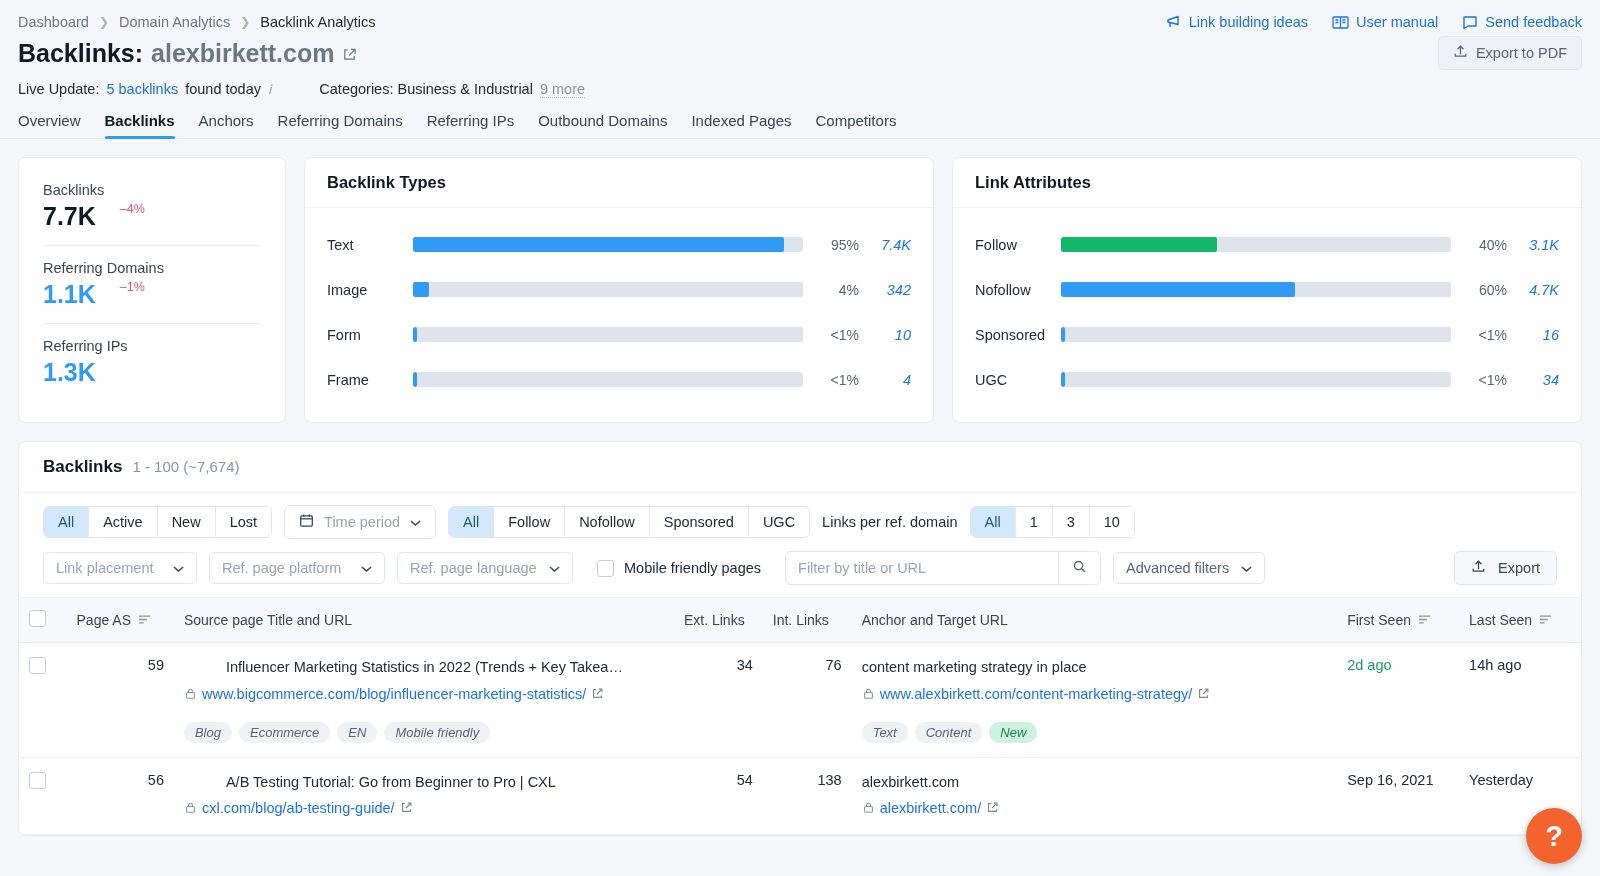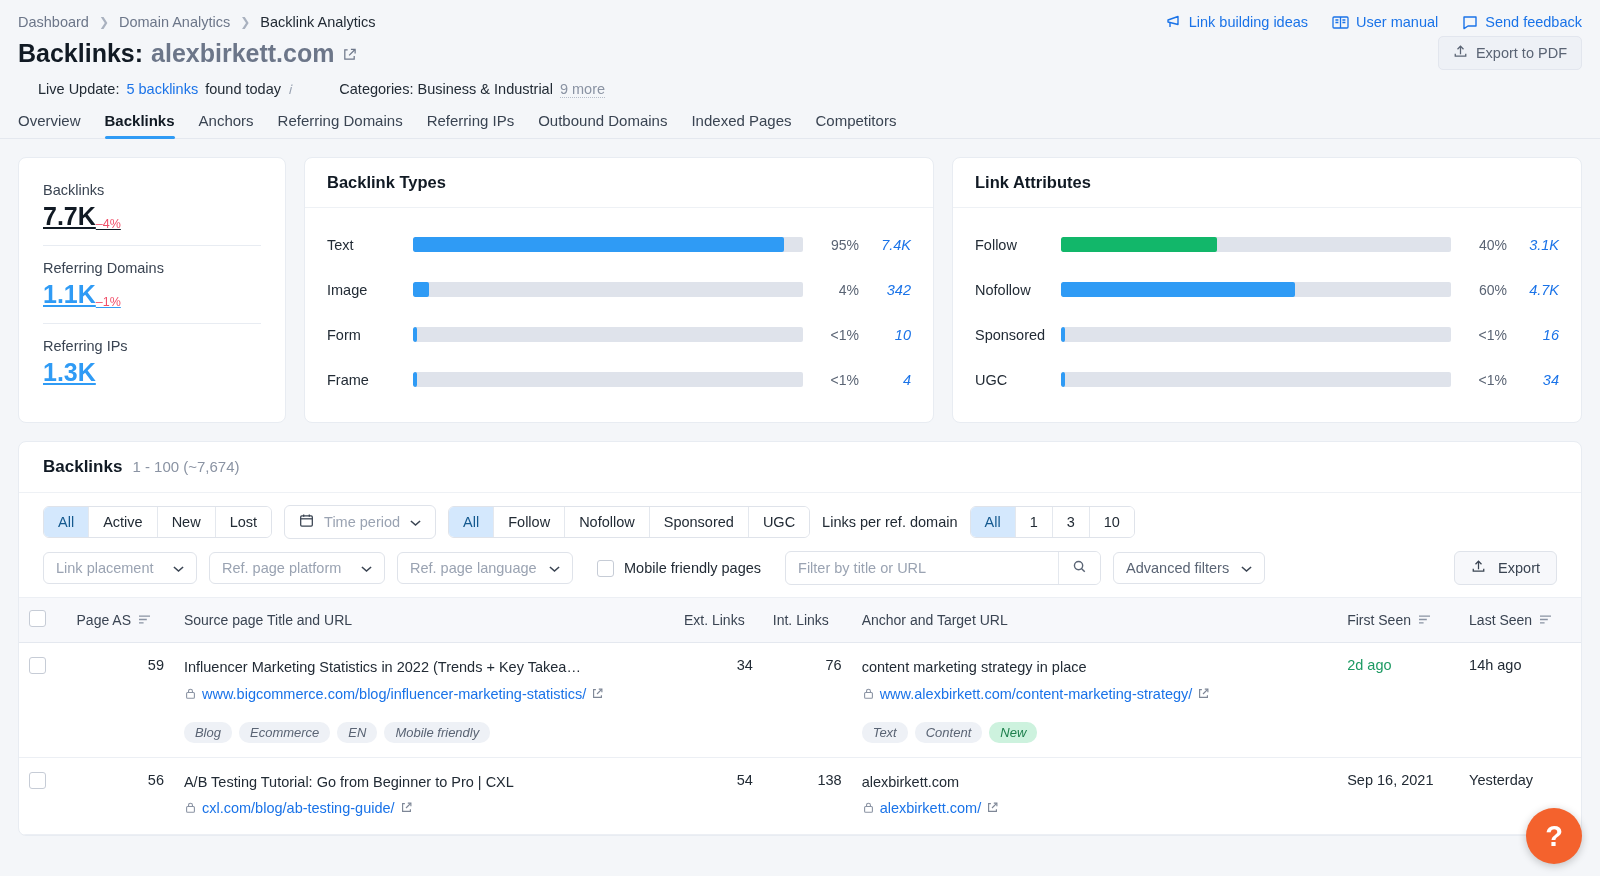--- a/index.html
+++ b/index.html
@@ -29,40 +29,40 @@
   .page-title { font-size: 25px; font-weight: bold; color: #111a24; display: flex; align-items: center; gap: 8px; }
   .page-title .domain { color: #6c7689; font-weight: bold; }
   .ext-ic { color: #6c7689; display: inline-block; }
 
   .export-pdf {
     display: flex; align-items: center; gap: 8px;
     background: #eef1f6; border: 1px solid #e2e6ee; border-radius: 5px;
     padding: 7px 14px; color: #5a6474; font-size: 14.5px; cursor: pointer;
   }
 
-  .meta-row { display: flex; align-items: center; gap: 48px; padding: 10px 18px 0 18px; font-size: 14.5px; color: #222b35; margin-left: 20px; }
+  .meta-row { display: flex; align-items: center; gap: 48px; padding: 10px 18px 0 18px; font-size: 14.5px; color: #222b35; }
   .meta-item { display: flex; align-items: center; gap: 7px; }
   .meta-link { color: #1a73e8; cursor: pointer; }
   .info-ic { color: #9aa3b2; font-size: 13px; font-style: italic; }
   .more-link { color: #8a93a3; border-bottom: 1px dotted #b6bdc9; cursor: pointer; }
 
   
   .tabs { display: flex; align-items: flex-end; gap: 24px; padding: 14px 18px 0 18px; border-bottom: 1px solid #e4e8ef; }
   .tab { padding-bottom: 9px; font-size: 15px; color: #3a4452; cursor: pointer; position: relative; white-space: nowrap; }
   .tab.active { color: #111a24; font-weight: bold; }
   .tab.active::after { content: ""; position: absolute; left: 0; right: 0; bottom: -1px; height: 3px; background: #2f9bf5; border-radius: 2px; }
 
   
   .cards { display: flex; gap: 18px; padding: 18px 18px 0 18px; align-items: stretch; }
   .card { background: #fff; border: 1px solid #e8ecf2; border-radius: 8px; }
   .card-sum { width: 268px; padding: 20px 24px; }
   .sum-block { padding: 4px 0 14px 0; }
   .sum-block + .sum-block { border-top: 1px solid #e8ecf2; padding-top: 14px; }
   .sum-label { font-size: 14.5px; color: #3a4452; margin-bottom: 4px; }
-  .sum-value { font-size: 25px; font-weight: bold; display: flex; align-items: flex-end; gap: 0; text-decoration: underline; }
+  .sum-value { font-size: 25px; font-weight: bold; display: flex; align-items: flex-start; gap: 24px; }
   .sum-value.dark { color: #111a24; }
   .sum-value.blue { color: #2f9bf5; }
   .sum-delta { font-size: 12.5px; font-weight: normal; color: #f0506a; }
 
   .card-chart { flex: 1; display: flex; flex-direction: column; }
   .card-head { padding: 15px 22px; font-size: 16.5px; font-weight: bold; color: #111a24; border-bottom: 1px solid #eef1f5; }
   .chart-body { padding: 14px 22px 20px 22px; }
   .bar-row { display: flex; align-items: center; height: 45px; }
   .bar-name { width: 86px; font-size: 14.5px; color: #222b35; }
   .bar-track { flex: 1; height: 15px; background: #dfe3eb; border-radius: 2px; position: relative; overflow: hidden; }
@@ -117,21 +117,21 @@
   th.col-last { width: 118px; }
   .th-inner { display: inline-flex; align-items: center; gap: 7px; }
   .sort-ic { color: #8a93a3; }
 
   table.bl tbody td { border-bottom: 1px solid #eceff4; padding: 14px 10px; vertical-align: top; font-size: 14.5px; color: #222b35; }
   td.c-chk { padding-left: 22px; }
   td.c-as { text-align: right; padding-right: 16px; }
   td.c-ext, td.c-int { text-align: right; }
   td.c-anchor { padding-left: 22px; }
   .row-chk { width: 17px; height: 17px; border: 1px solid #c6ccd6; border-radius: 3px; background: #fff; display: inline-block; }
-  .src-title { color: #222b35; line-height: 1.42; }
+  .src-title { color: #222b35; line-height: 1.42; margin-left: 42px; }
   .src-url { margin-top: 6px; color: #1a73e8; line-height: 1.45; word-break: break-all; }
   .lock-ic { color: #8a93a3; margin-right: 5px; vertical-align: -1px; display: inline-block; }
   .url-ext { color: #7d8696; margin-left: 5px; display: inline-block; vertical-align: -1px; }
   .tags { margin-top: 16px; display: flex; flex-wrap: wrap; gap: 7px; font-style: italic; }
   .tag { background: #eef1f6; color: #5a6474; border-radius: 10px; padding: 3px 11px; font-size: 13px; }
   .tag.new { background: #cdf2de; color: #1d7f4c; }
   .anchor-text { color: #222b35; line-height: 1.42; }
   .seen-green { color: #1d9a63; }
 
   

